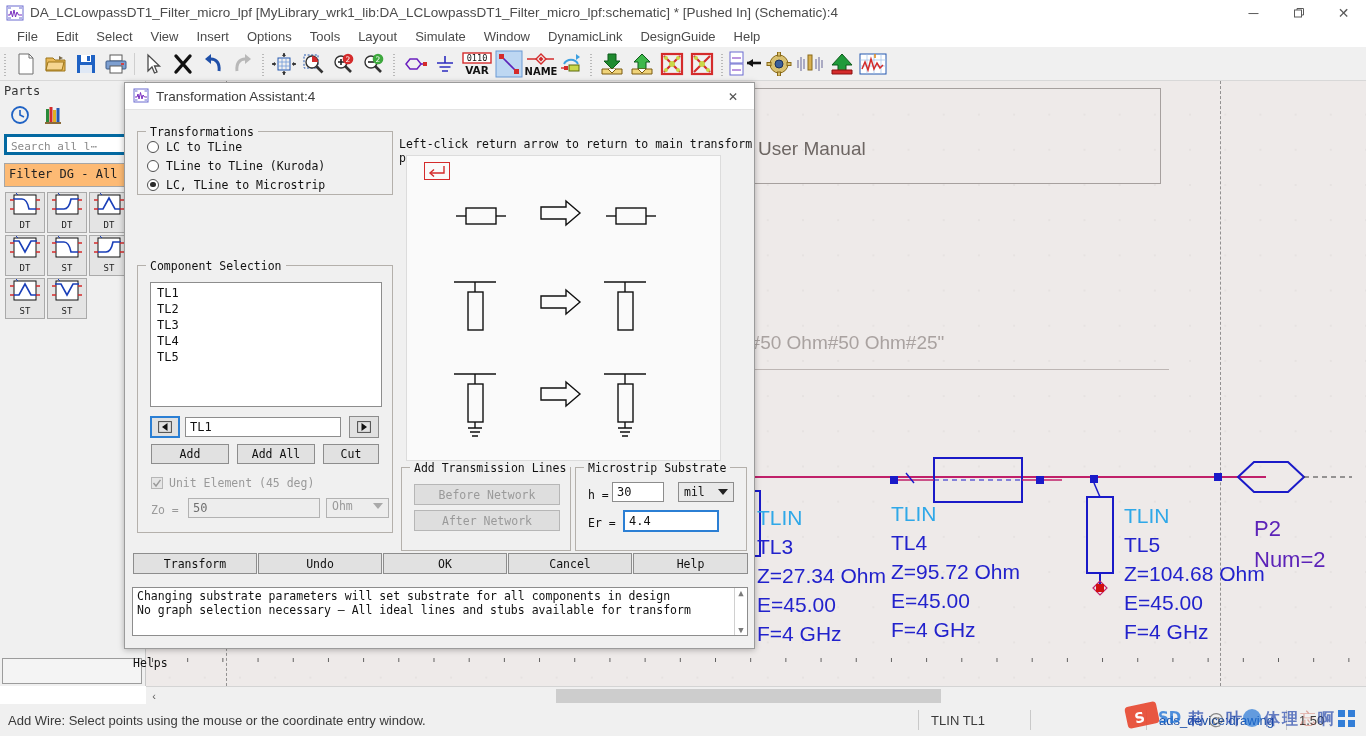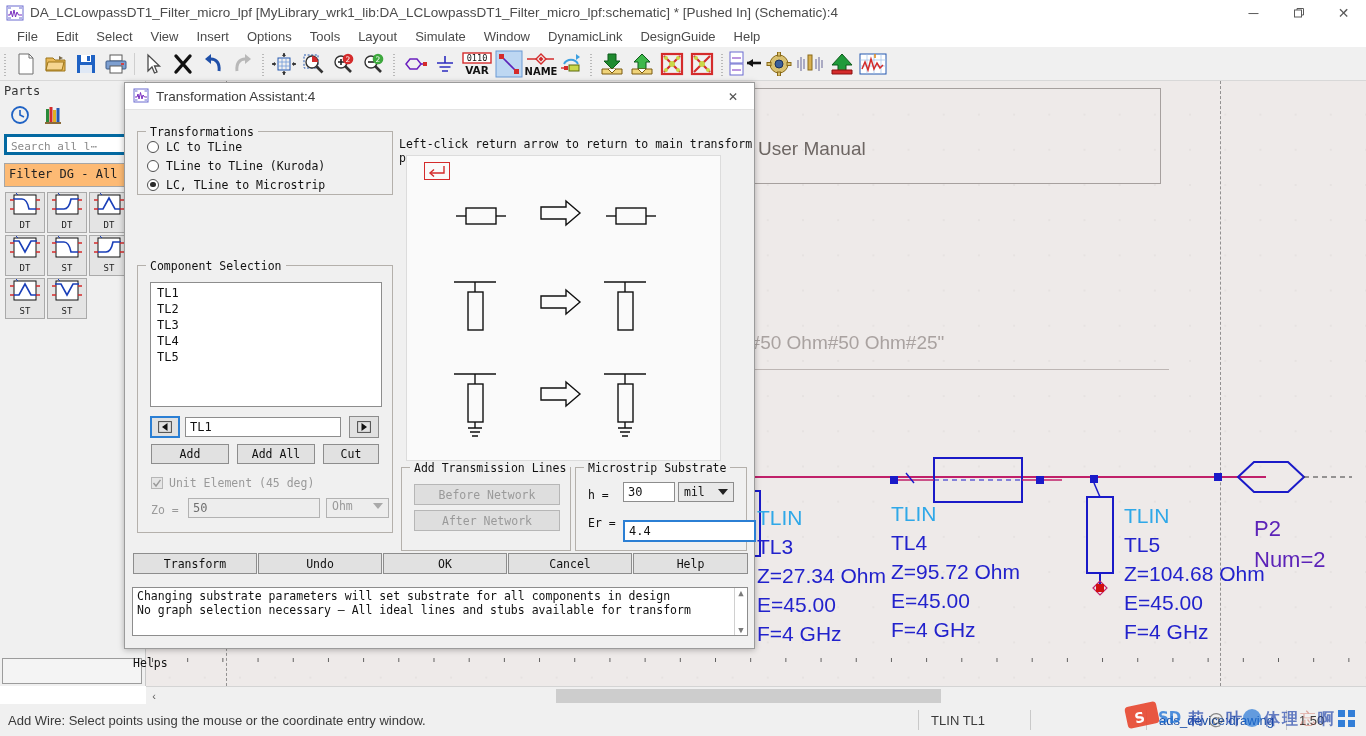--- a/index.html
+++ b/index.html
@@ -734,31 +734,31 @@
 
   <div class="grp" style="left:276px; top:384px; width:170px; height:84px;">
     <span class="cap">Add Transmission Lines</span>
     <div class="btn dis" style="position:absolute;left:12px;top:16px;width:146px;height:21px;">Before Network</div>
     <div class="btn dis" style="position:absolute;left:12px;top:42px;width:146px;height:21px;">After Network</div>
   </div>
 
   <div class="grp" style="left:450px; top:384px; width:172px; height:84px;">
     <span class="cap">Microstrip Substrate</span>
     <div style="position:absolute;left:12px;top:20px;">h =</div>
-    <div class="tfield" style="position:absolute;left:47px;top:14px;width:52px;">30</div>
+    <div class="tfield" style="position:absolute;left:36px;top:14px;width:52px;">30</div>
     <div style="position:absolute;left:102px;top:14px;width:56px;height:20px;border:1px solid #8d8d8d;background:#e9e9e9;display:flex;align-items:center;padding:0 5px;">
       <span>mil</span>
       <span style="margin-left:auto">
         <svg width="10" height="7" viewBox="0 0 10 7">
             <path d="M0 0 L10 0 L5 6 Z" fill="#222"></path>
           </svg>
       </span>
     </div>
     <div style="position:absolute;left:12px;top:48px;">Er =</div>
-    <div class="tfield focus" style="position:absolute;left:47px;top:42px;width:133px;height:22px;margin-top:10px;">4.4</div>
+    <div class="tfield focus" style="position:absolute;left:47px;top:42px;width:96px;height:22px;">4.4</div>
   </div>
 
   <div class="btn" style="position:absolute;left:8px;  top:470px;width:124px;height:21px;">Transform</div>
   <div class="btn" style="position:absolute;left:133px;top:470px;width:124px;height:21px;">Undo</div>
   <div class="btn" style="position:absolute;left:258px;top:470px;width:124px;height:21px;">OK</div>
   <div class="btn" style="position:absolute;left:383px;top:470px;width:124px;height:21px;">Cancel</div>
   <div class="btn" style="position:absolute;left:508px;top:470px;width:115px;height:21px;">Help</div>
 
   <div id="helps-cap">Helps</div>
   <div style="position:absolute;left:7px;top:504px;width:616px;height:49px;background:#fff;border:1px solid #8d8d8d;display:flex;">

